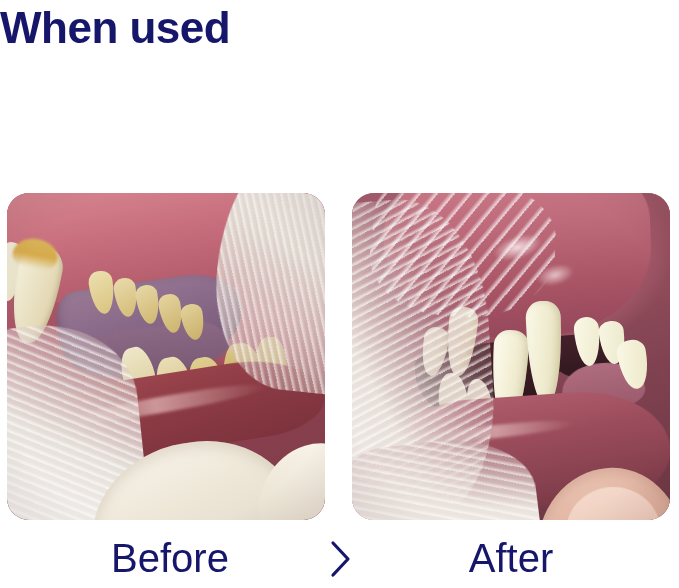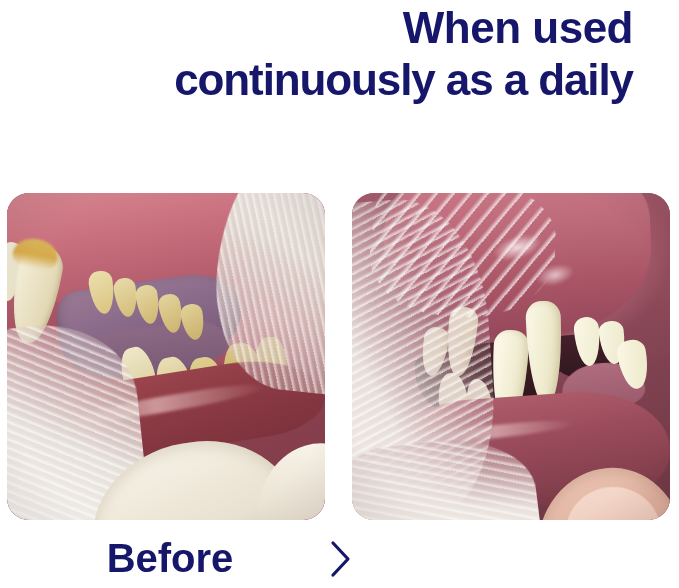--- a/index.html
+++ b/index.html
@@ -15,21 +15,21 @@
     font-family: "Liberation Sans", sans-serif;
     -webkit-font-smoothing: antialiased;
   }
 
   
   .headline {
     position: absolute;
     top: 0px;
     left: 0;
     width: 633px;
-    text-align: right;
+    text-align: left;
     color: #16166b;
     font-family: "Liberation Sans", sans-serif;
     font-weight: bold;
     font-size: 44px;
     line-height: 52px;
     letter-spacing: -0.5px;
     padding-top: 2px;
   }
   .headline .hl-line {
     display: block;
@@ -343,21 +343,21 @@
     top: 532px;
     left: 0;
     width: 679px;
     height: 56px;
   }
   .caption {
     position: absolute;
     top: 0;
     color: #16166b;
     font-family: "Liberation Sans", sans-serif;
-    font-weight: bold;
+    font-weight: normal;
     font-size: 40px;
     line-height: 52px;
     white-space: nowrap;
   }
   .caption.before-label { left: 0;   width: 340px; text-align: center; }
   .caption.after-label  { left: 352px; width: 318px; text-align: center; }
   .chevron {
     position: absolute;
     left: 318px;
     top: 0px;
@@ -367,21 +367,20 @@
     align-items: center;
     justify-content: center;
   }
   .chevron svg { display: block; }
 </style>
 </head>
 <body>
 
 <div class="headline">
   <span class="hl-line l1">When used</span>
-  <span class="hl-line l2">continuously as a daily</span>
 </div>
 
 <div class="panels">
 
   <div class="panel before">
     <div class="photo" aria-label="Close-up of a dog's mouth showing teeth with heavy yellow-brown tartar buildup, inflamed red gums, white fur and a gloved hand holding the lip open">
       <div class="layer b-base"></div>
       <div class="layer b-uppergum"></div>
       <div class="layer b-tongue"></div>
       <div class="layer b-tongue2"></div>
@@ -439,13 +438,14 @@
 
 </div>
 
 <div class="captions">
   <div class="caption before-label">Before</div>
   <div class="chevron">
     <svg width="26" height="40" viewBox="0 0 26 40" aria-hidden="true">
       <path d="M5 4 L20 20 L5 36" fill="none" stroke="#16166b" stroke-width="3.2" stroke-linecap="round" stroke-linejoin="round"></path>
     </svg>
   </div>
+  <div class="caption after-label">After</div>
 </div>
 
 </body></html>

